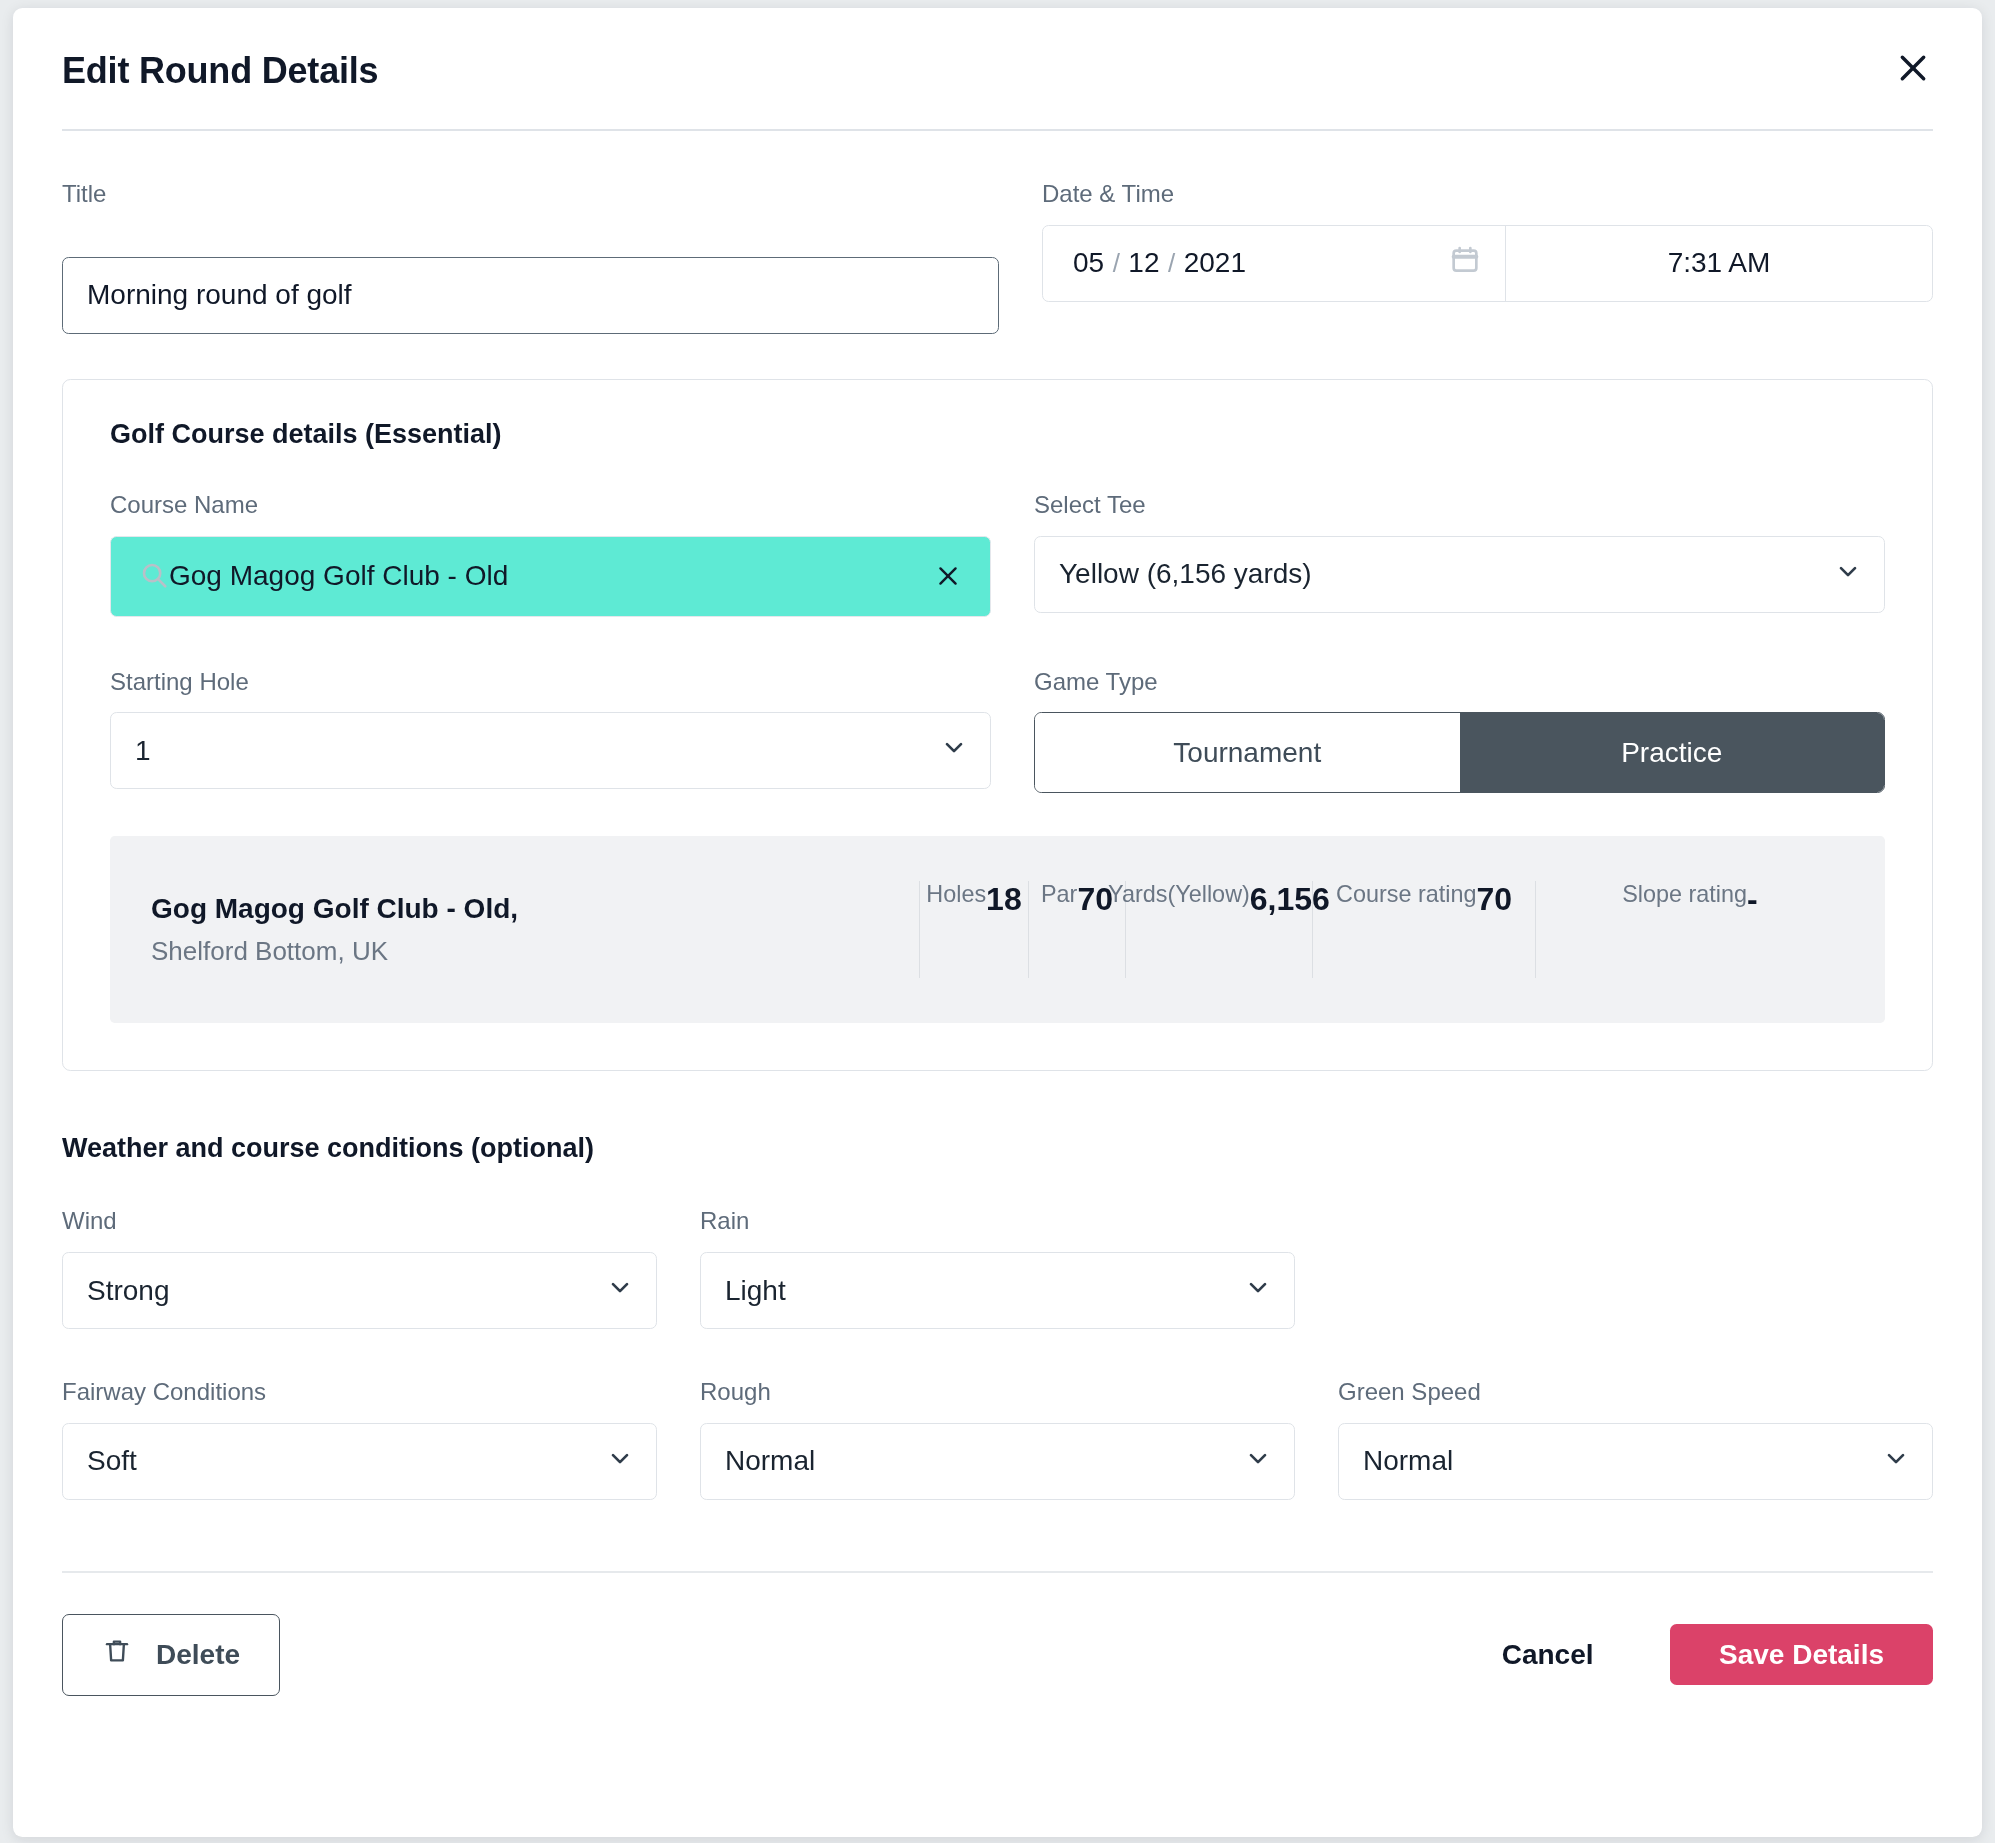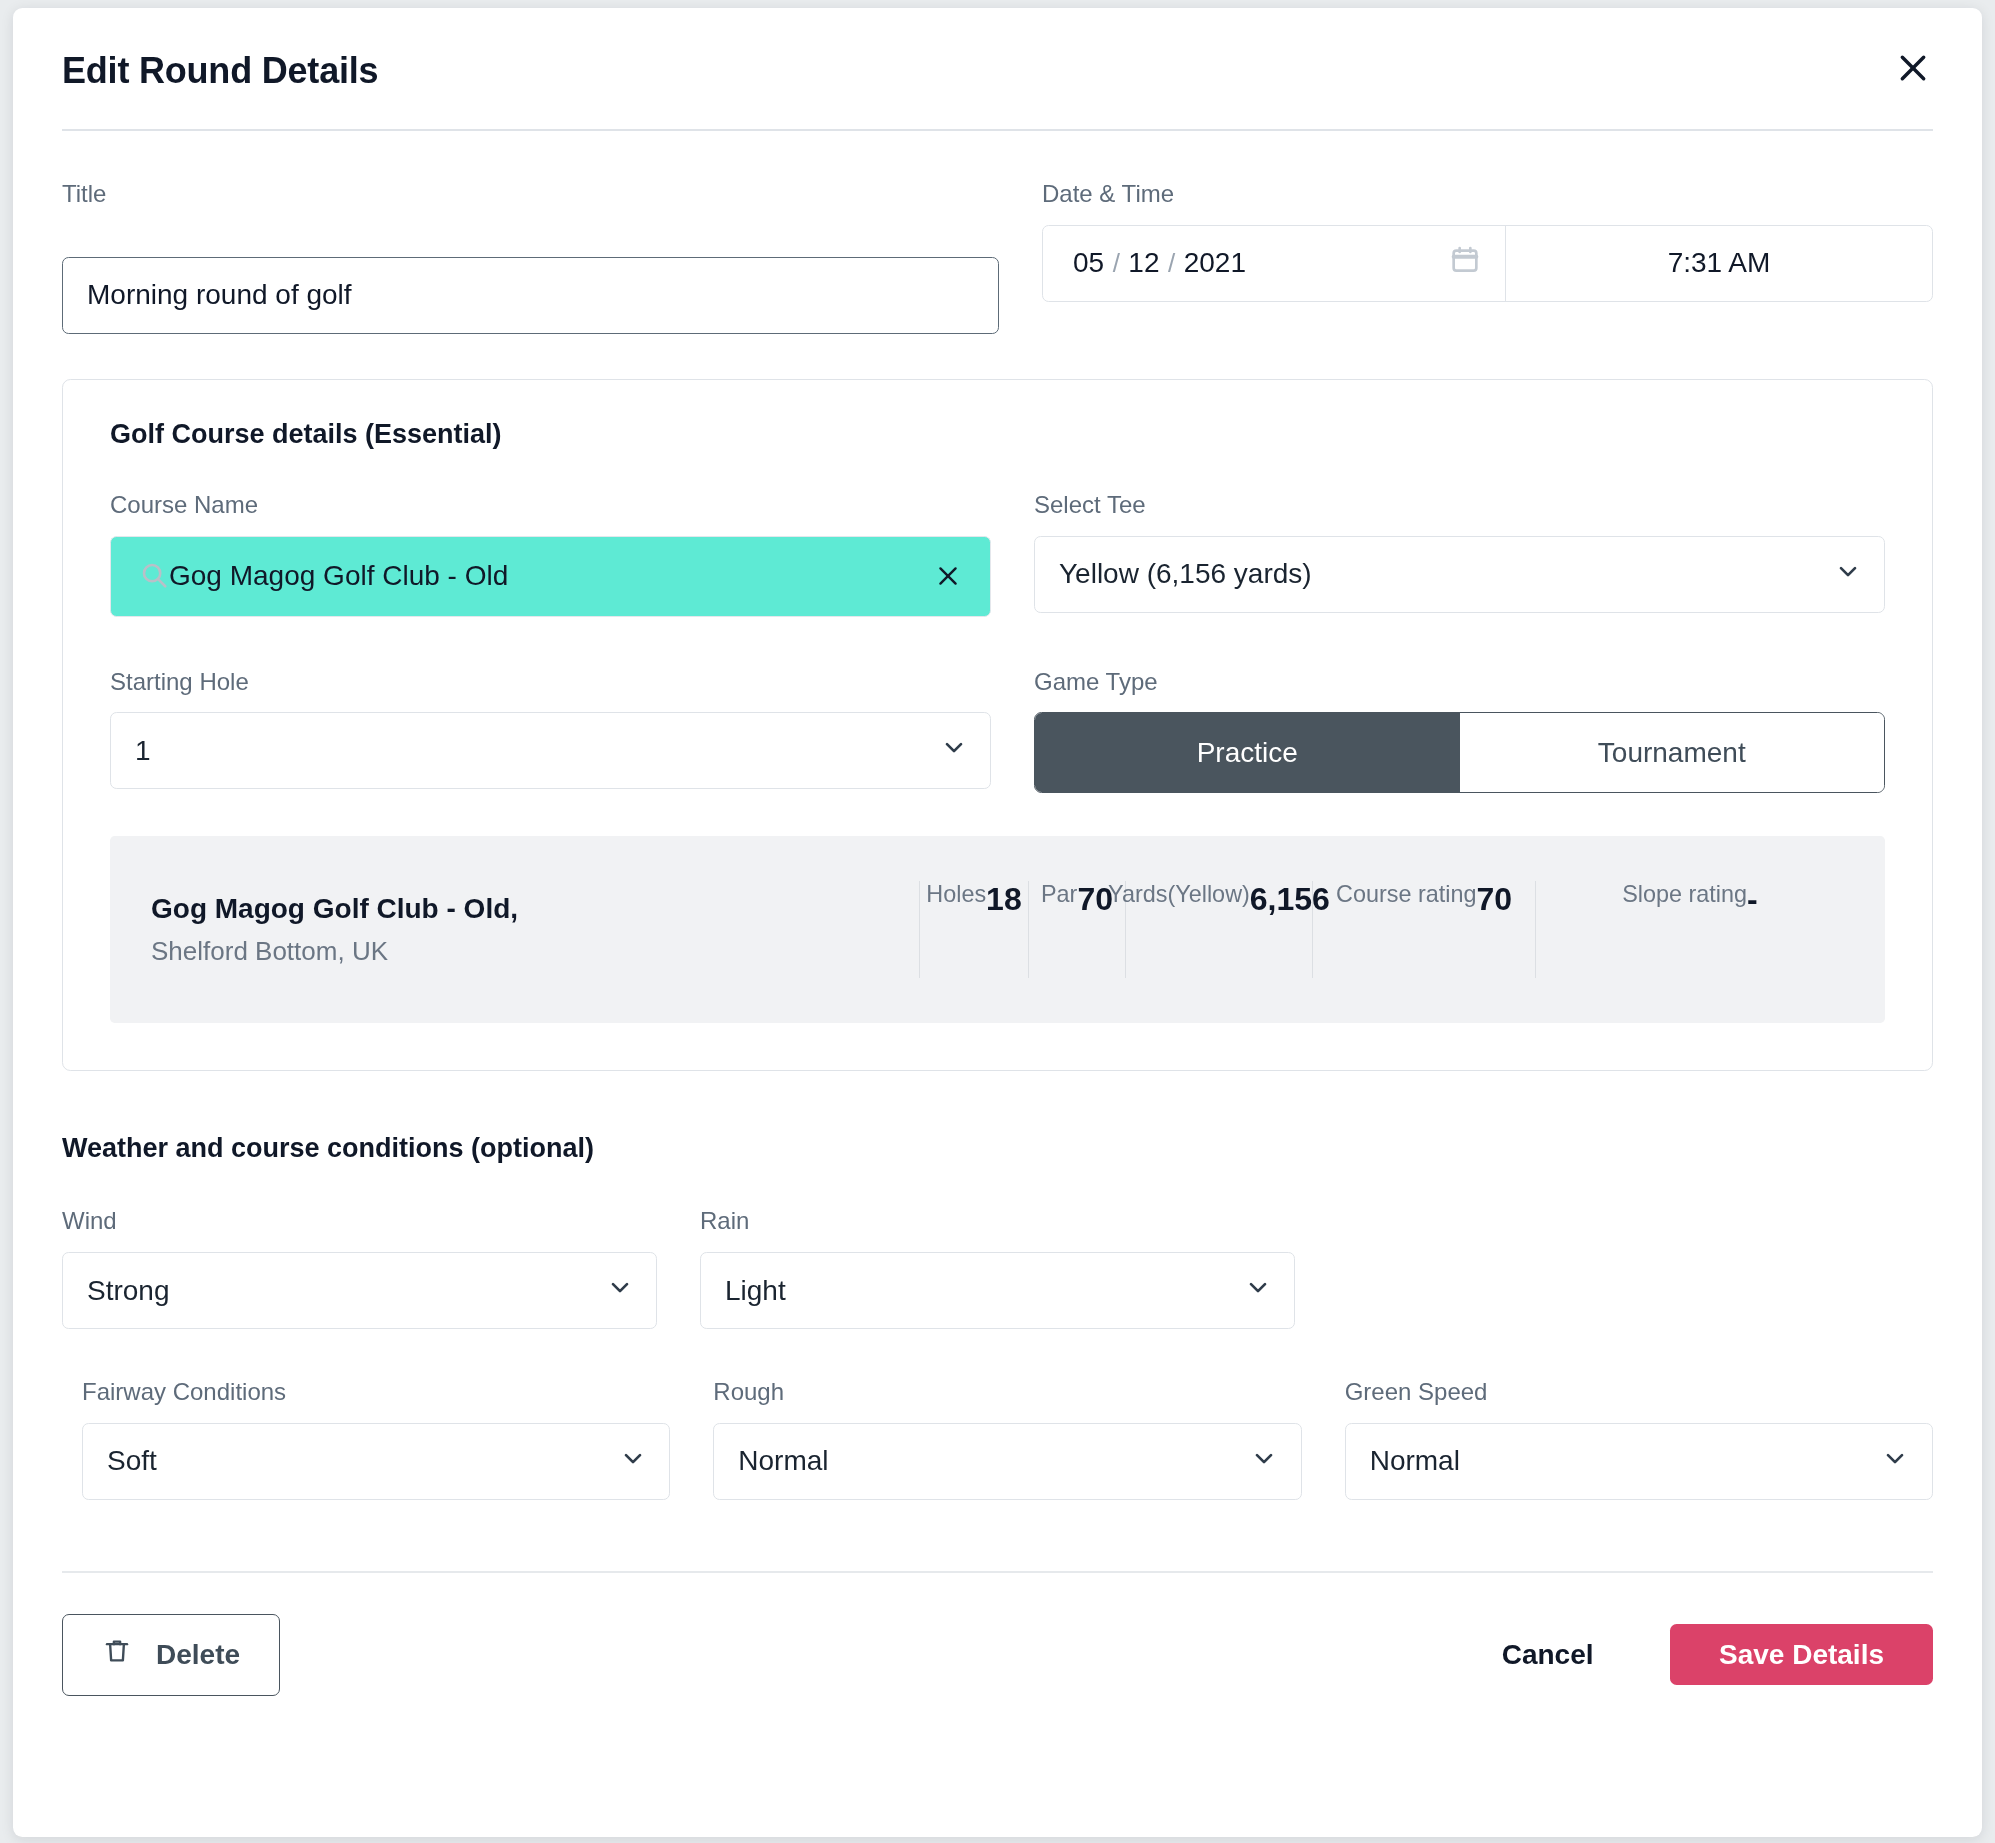--- a/index.html
+++ b/index.html
@@ -267,21 +267,21 @@
 
   
   .weather-heading {
     font-size: 27px;
     font-weight: 700;
     color: #101828;
     margin-top: 62px;
     margin-bottom: 43px;
   }
   .weather-row { display: flex; gap: 43px; }
-  .weather-row + .weather-row { margin-top: 49px; margin-left: 20px; }
+  .weather-row + .weather-row { margin-top: 49px; }
   .w-cell { width: 603px; }
 
   
   .footer-divider {
     height: 1.9px;
     background: #e6e9ec;
     margin-top: 71px;
   }
   .footer {
     display: flex;
@@ -427,22 +427,22 @@
             <span>
               <svg width="28" height="28" viewBox="0 0 24 24" fill="none" stroke="#2f3c4a" stroke-width="2.3" stroke-linecap="round" stroke-linejoin="round">
                 <polyline points="6 9.5 12 15.5 18 9.5"></polyline>
               </svg>
             </span>
           </div>
         </div>
         <div class="cc-col-right">
           <label class="field-label">Game Type</label>
           <div class="toggle-group">
+            <button class="toggle-btn">Tournament</button>
             <button class="toggle-btn active">Practice</button>
-            <button class="toggle-btn">Tournament</button>
           </div>
         </div>
       </div>
 
       <div class="summary">
         <div class="sum-name">
           <div class="n1">Gog Magog Golf Club - Old,</div>
           <div class="n2">Shelford Bottom, UK</div>
         </div>
         <div class="sum-stats">

